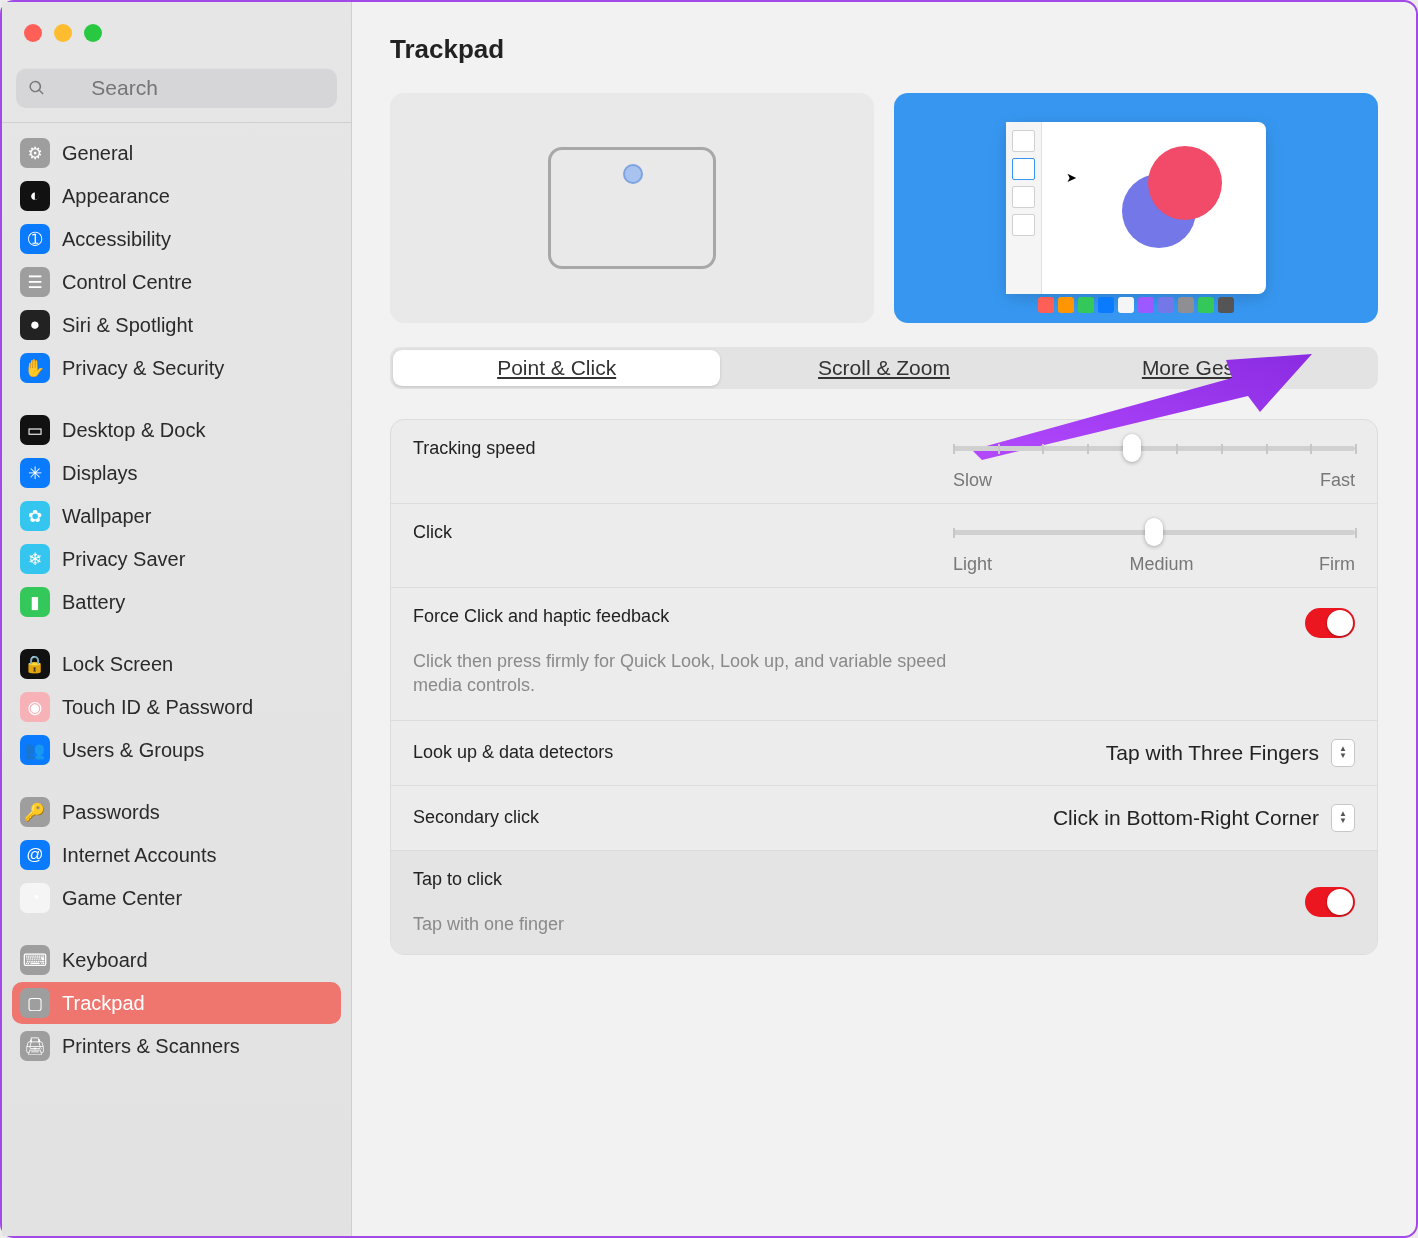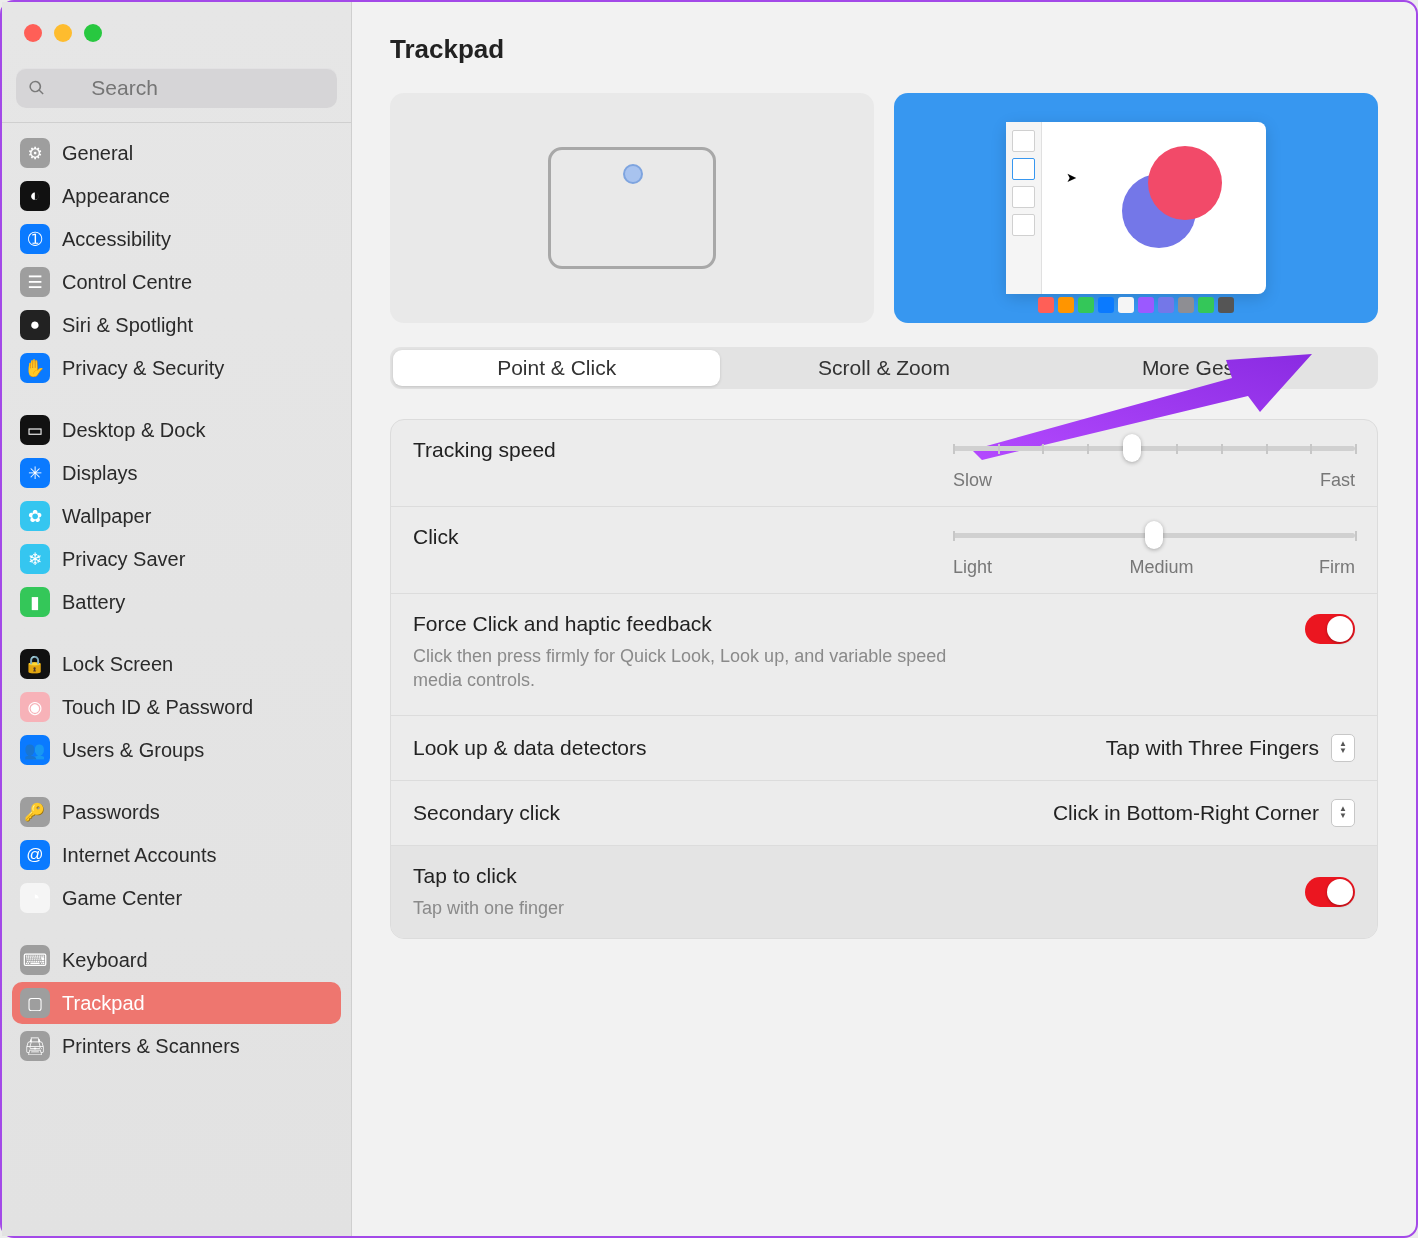--- a/index.html
+++ b/index.html
@@ -137,41 +137,42 @@
   .tab-seg .tab {
     flex: 1;
     text-align: center;
     padding: 6px 0;
     font-size: 21px;
     color: #333;
     border-radius: 9px;
     background: transparent;
     border: none;
     cursor: default;
+    text-decoration: underline;
   }
   .tab-seg .tab.active {
     background: #fff;
     box-shadow: 0 1px 3px rgba(0,0,0,0.15);
   }
 
   
   .settings {
     background: #ececec;
     border-radius: 14px;
     border: 1px solid #dcdcdc;
     overflow: hidden;
   }
   .row {
     padding: 18px 22px;
     border-bottom: 1px solid #dcdcdc;
     position: relative;
   }
   .row:last-child { border-bottom: none; background:#e4e4e4; }
-  .row .row-title { font-size: 21px; color: #222; }
-  .row .row-sub { font-size: 18px; color: #8a8a8a; margin-top: 8px; line-height:1.35; }
+  .row .row-title { font-size: 18px; color: #222; }
+  .row .row-sub { font-size: 18px; color: #8a8a8a; margin-top: 22px; line-height:1.35; }
 
   .row-slider { display:flex; flex-direction:column; }
   .slider-track {
     position: absolute; right: 22px; top: 26px; width: 402px;
   }
   .slider-track .track-line{
     width:100%; height:5px; background:#d0d0d0; border-radius:3px; position:relative;
   }
   .slider-track .tick{position:absolute;width:2px;height:10px;background:#c7c7c7;top:-2px;}
   .slider-knob{

